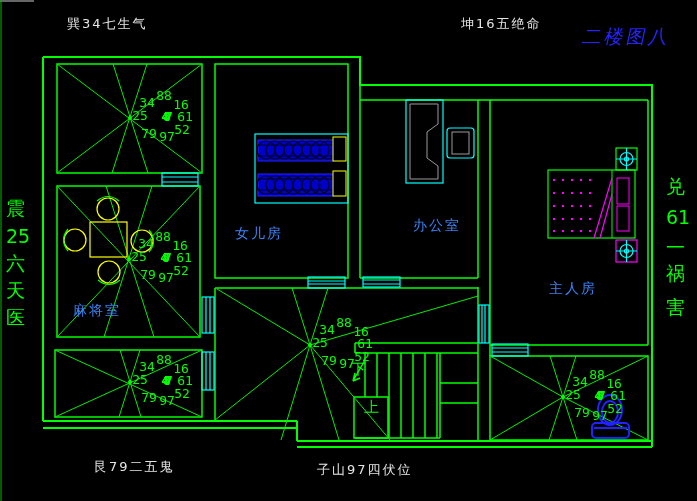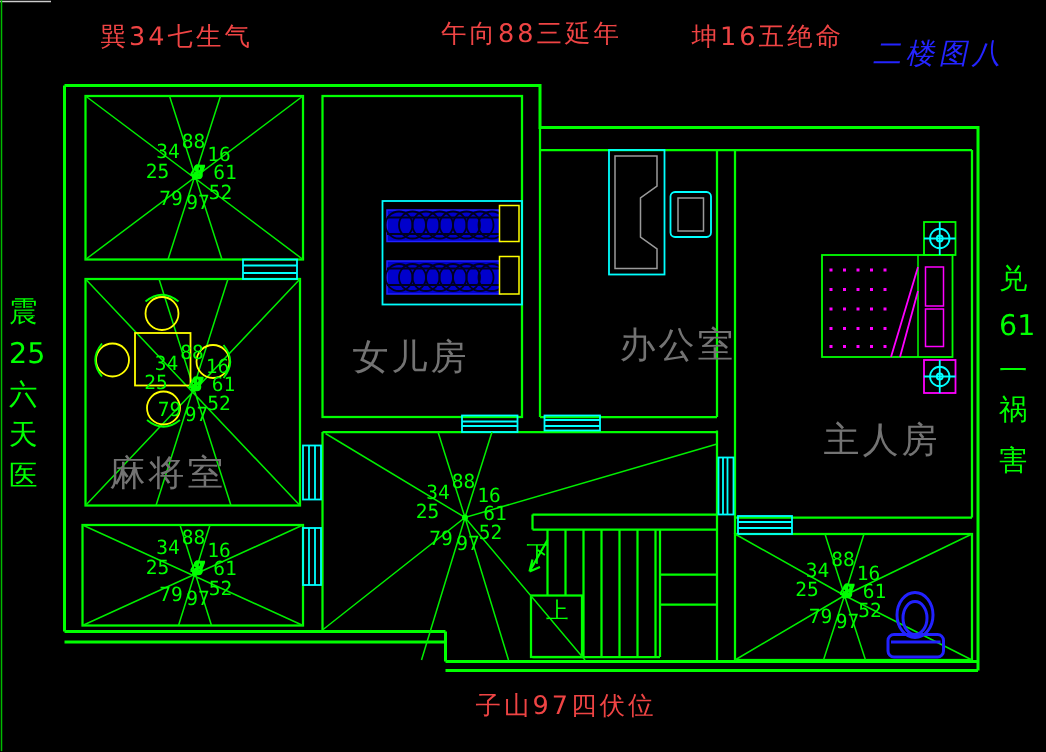--- a/index.html
+++ b/index.html
@@ -1,26 +1,26 @@
 <!DOCTYPE html>
 <html><head>
 <meta charset="utf-8">
 <style>
   html,body{margin:0;padding:0;background:#000;}
   #plan{position:relative;width:697px;height:501px;background:#000;overflow:hidden;
         font-family:"DejaVu Sans",sans-serif;}
   #plan svg{position:absolute;left:0;top:0;}
-  .lbl{position:absolute;color:#ef4444;font-size:17px;letter-spacing:2px;white-space:nowrap;line-height:1;}
+  .lbl{position:absolute;color:#e5e5e5;font-size:13px;letter-spacing:2px;white-space:nowrap;line-height:1;}
   .lbl.blue{color:#2424ff;font-size:19px;transform:skewX(-12deg);letter-spacing:3px;}
   .vchar{position:absolute;color:#00ff00;font-size:19px;line-height:1;white-space:nowrap;}
-  .room-lbl{position:absolute;color:#737373;font-size:24px;letter-spacing:2px;white-space:nowrap;line-height:1;}
+  .room-lbl{position:absolute;color:#3b82f6;font-size:14px;letter-spacing:2px;white-space:nowrap;line-height:1;}
   .stair-lbl{position:absolute;color:#00ff00;font-size:15px;line-height:1;}
   .star{position:absolute;width:0;height:0;color:#00ff00;
         font-family:"DejaVu Sans Mono",monospace;font-size:13px;}
-  .star span{position:absolute;transform:translate(-50%,-50%);white-space:nowrap;line-height:1;}
+  .star span{position:absolute;transform:translate(-50%,-50%);white-space:nowrap;line-height:1;margin-left:35px;}
   .s-tl{left:-18px;top:-16px}
   .s-t {left:-1px; top:-23px}
   .s-tr{left:16px; top:-14px}
   .s-l {left:-25px;top:-3px}
   .s-r {left:20px; top:-2px}
   .s-bl{left:-16px;top:15px}
   .s-b {left:2px;  top:18px}
   .s-br{left:17px; top:11px}
   .s-c {left:-1px; top:-2px;letter-spacing:-6px;font-weight:bold;}
 </style>
@@ -200,23 +200,23 @@
 
     <g stroke="#2222ff" stroke-width="2" fill="none">
       <ellipse cx="610" cy="410" rx="12" ry="15"></ellipse>
       <ellipse cx="610" cy="412" rx="8" ry="11"></ellipse>
       <rect x="592" y="423" width="37" height="15" rx="4"></rect>
       <path d="M594,428 H627"></path>
     </g>
   </svg>
 
   <div class="lbl" style="left:67px;top:17px">巽34七生气</div>
-  <div class="lbl" style="left:294px;top:15px">午向88三延年</div>
   <div class="lbl" style="left:461px;top:17px">坤16五绝命</div>
   <div class="lbl blue" style="left:583px;top:27px">二楼图八</div>
+  <div class="lbl" style="left:94px;top:460px">艮79二五鬼</div>
   <div class="lbl" style="left:317px;top:463px">子山97四伏位</div>
 
   <div>
     <div class="vchar" style="left:6px;top:199px">震</div>
     <div class="vchar" style="left:6px;top:227px">25</div>
     <div class="vchar" style="left:6px;top:254px">六</div>
     <div class="vchar" style="left:6px;top:281px">天</div>
     <div class="vchar" style="left:6px;top:308px">医</div>
   </div>
 

